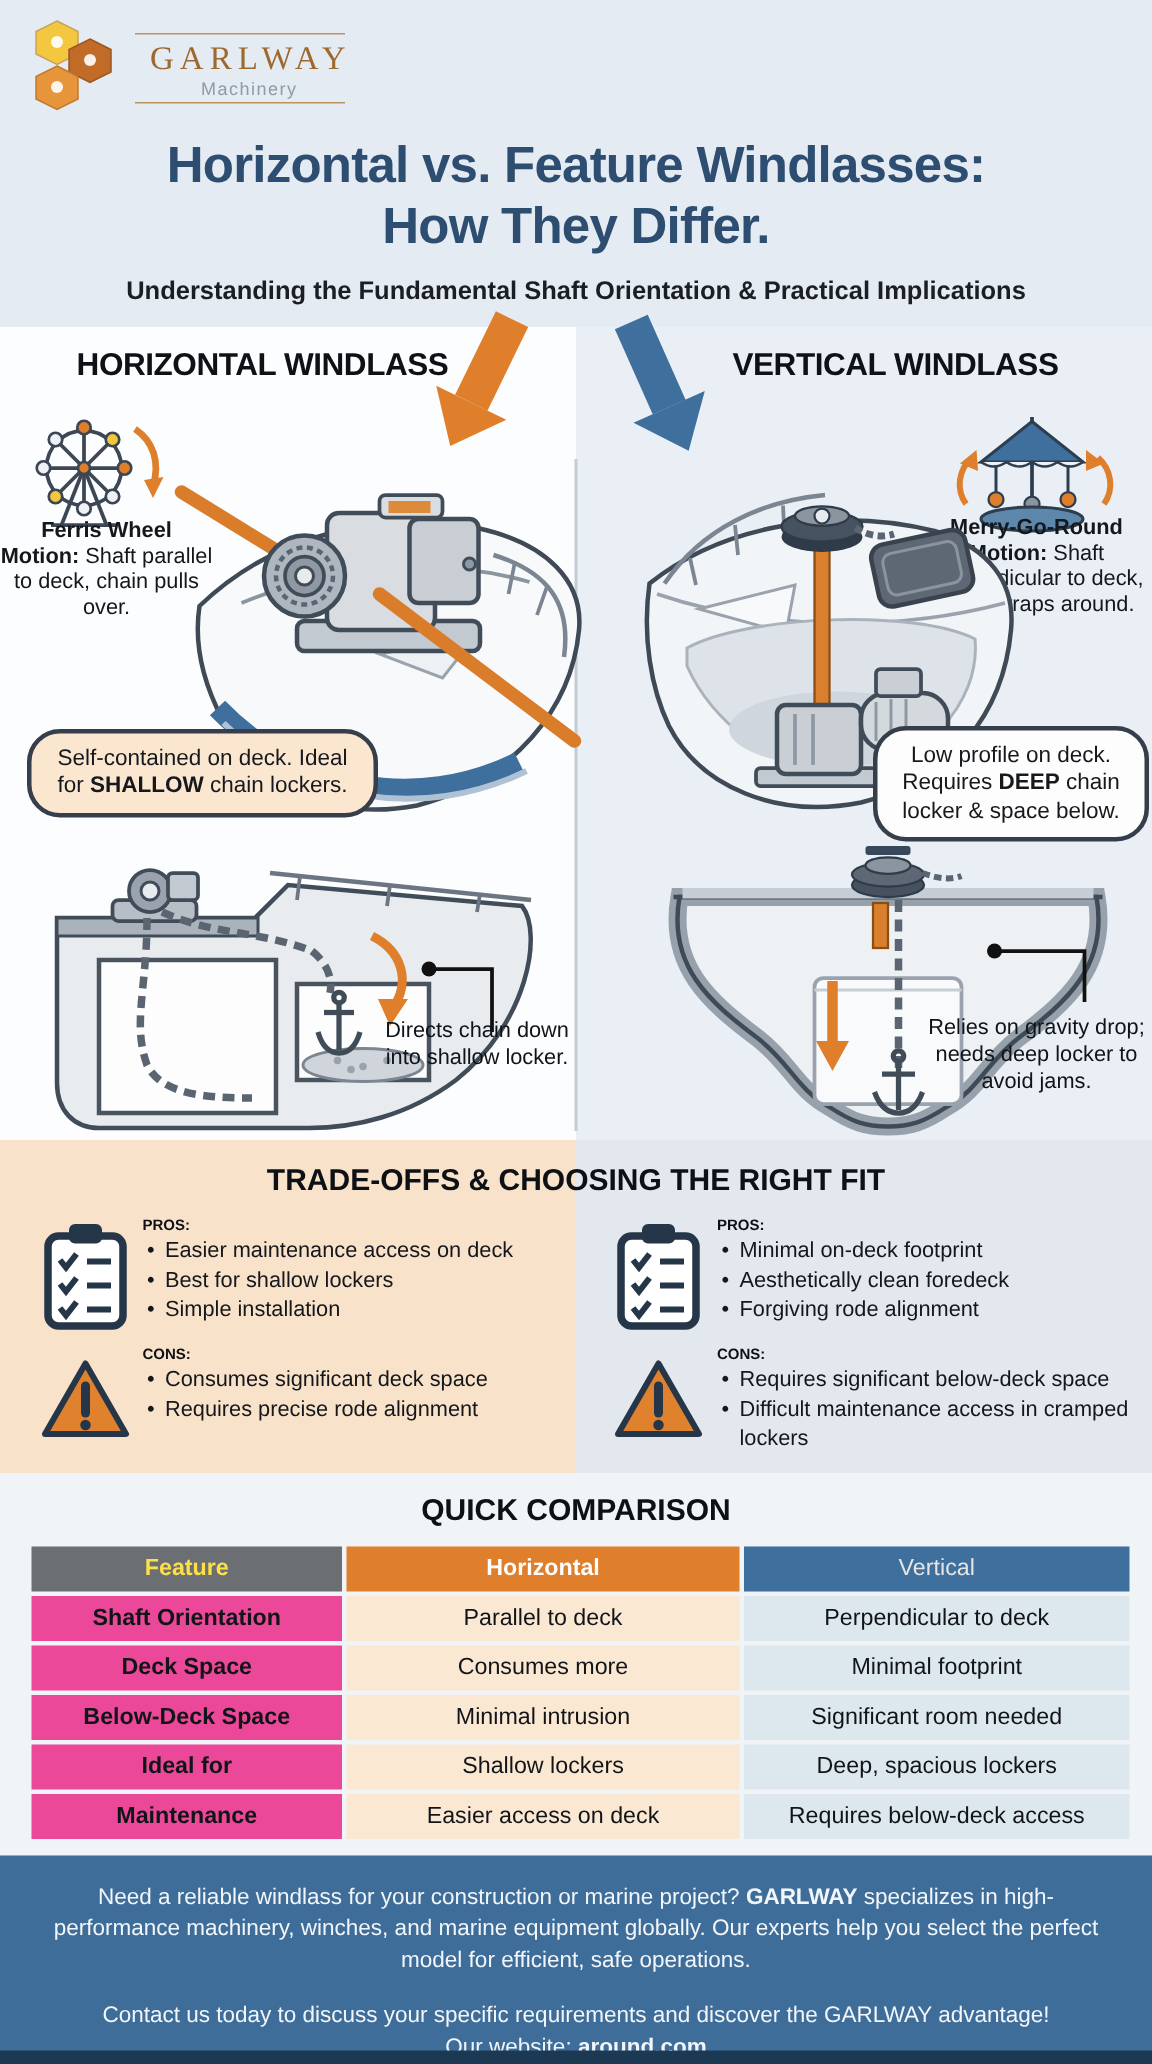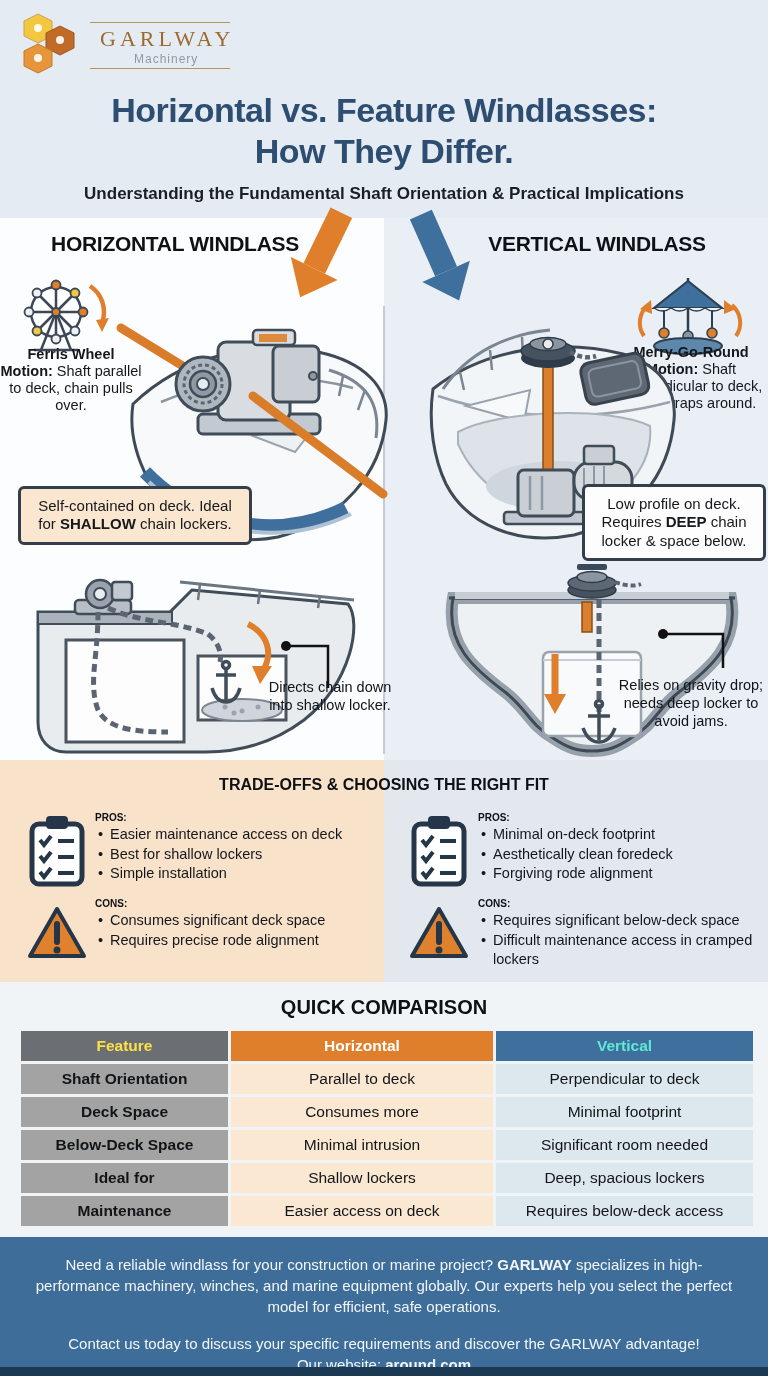--- a/index.html
+++ b/index.html
@@ -32,35 +32,35 @@
   .blue-arrow{left:398px;top:-4px;transform:rotate(-24deg);transform-origin:50% 8%;}
   .blue-arrow .shaft{background:var(--steel-blue,#3e6f9d);}
   .blue-arrow .head{border-top-color:var(--steel-blue,#3e6f9d);}
   .motion-icon{position:absolute;}
   .ferris{left:14px;top:58px;} .carousel{left:632px;top:58px;}
   .motion-text{position:absolute;font-size:14.5px;line-height:1.18;text-align:center;color:#14171b;}
   .motion-left{left:0px;top:128px;width:142px;}
   .motion-right{left:616px;top:126px;width:150px;}
   .boat{position:absolute;}
   .boat-left{left:103px;top:66px;} .boat-right{left:398px;top:76px;}
-  .callout{position:absolute;border:3px solid #353e4a;border-radius:6px;text-align:center;
+  .callout{position:absolute;border:3px solid #353e4a;border-radius:22px;text-align:center;
            font-size:15px;line-height:1.22;padding:8px 9px;color:#15181c;}
   .callout-left{left:18px;top:268px;width:210px;background:#fbe7d0;}
   .callout-right{left:582px;top:266px;width:160px;background:#fdfdfd;}
   .hull{position:absolute;}
   .hull-left{left:20px;top:342px;} .hull-right{left:425px;top:338px;}
   .annot{position:absolute;font-size:14.5px;line-height:1.25;text-align:center;color:#101317;}
-  .annot-left{left:264px;top:460px;width:132px;}
+  .annot-left{left:252px;top:460px;width:132px;}
   .annot-right{left:616px;top:458px;width:150px;}
   
   .band-tradeoffs{position:absolute;left:0;top:760px;width:768px;height:222px;}
   .to-left-bg{position:absolute;left:0;top:0;width:384px;height:222px;background:#f9e2ca;}
   .to-right-bg{position:absolute;left:384px;top:0;width:384px;height:222px;background:#e2e8ed;}
   .to-title{position:absolute;left:0;top:16px;width:768px;text-align:center;
-            font-size:16px;font-weight:800;color:#0d1014;}
+            font-size:20px;font-weight:800;color:#0d1014;}
   .pc-icon{position:absolute;}
   .pc-label{font-size:10px;font-weight:800;color:#0d1014;margin:0 0 2px 0;}
   .plist{list-style:none;margin:0;padding:0;font-size:14.5px;line-height:1.35;color:#14171b;}
   .plist li{position:relative;padding-left:15px;}
   .plist li::before{content:"\2022";position:absolute;left:3px;}
   .pros-text-left{position:absolute;left:95px;top:52px;width:292px;}
   .cons-text-left{position:absolute;left:95px;top:138px;width:292px;}
   .pros-text-right{position:absolute;left:478px;top:52px;width:288px;}
   .cons-text-right{position:absolute;left:478px;top:138px;width:290px;}
   .clip-left{left:26px;top:54px;} .warn-left{left:26px;top:144px;}
@@ -68,22 +68,22 @@
   
   .band-comparison{position:absolute;left:0;top:982px;width:768px;height:255px;background:#f0f4f7;}
   .cmp-title{position:absolute;left:0;top:14px;width:768px;text-align:center;
              font-size:20px;font-weight:800;color:#0d1014;}
   table.cmp{position:absolute;left:18px;top:46px;width:732px;border-collapse:separate;
             border-spacing:3px;table-layout:fixed;}
   table.cmp td,table.cmp th{height:28px;text-align:center;vertical-align:middle;
             font-size:15.5px;padding:1px 4px;}
   th.h-feature{background:#6b6f74;color:#fde047;font-weight:bold;}
   th.h-horiz{background:var(--accent-orange,#e5832d);color:#fff;font-weight:bold;}
-  th.h-vert{background:var(--steel-blue,#3e6f9d);color:#5eead4;font-weight:bold;}
-  td.c-feature{background:#a3a3a3;font-weight:bold;color:#121518;}
+  th.h-vert{background:var(--steel-blue,#3e6f9d);color:#e5e5e5;font-weight:normal;}
+  td.c-feature{background:#ec4899;font-weight:bold;color:#121518;}
   td.c-horiz{background:#fbe8d3;color:#121518;}
   td.c-vert{background:#dde7ee;color:#121518;}
   
   .band-footer{position:absolute;left:0;top:1237px;width:768px;height:139px;
                background:var(--footer-blue,#3d6d98);color:#f2f6fa;text-align:center;}
   .band-footer p{margin:0 auto;font-size:15px;line-height:1.4;}
   .f-p1{padding-top:17px;width:700px;}
   .f-p2{padding-top:16px;width:724px;}
   .f-p3{width:724px;}
   .f-strip{position:absolute;left:0;bottom:0;width:768px;height:9px;background:#1c3953;}

